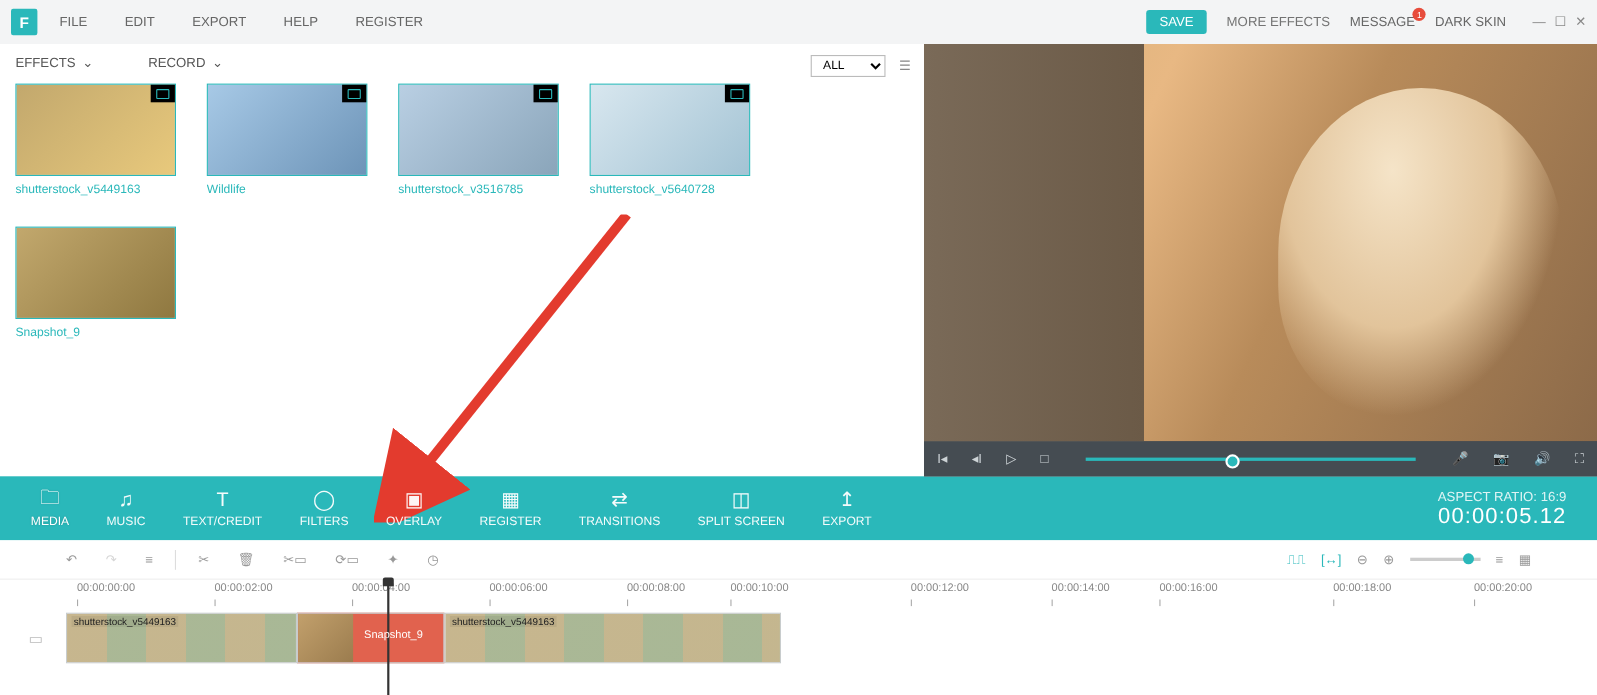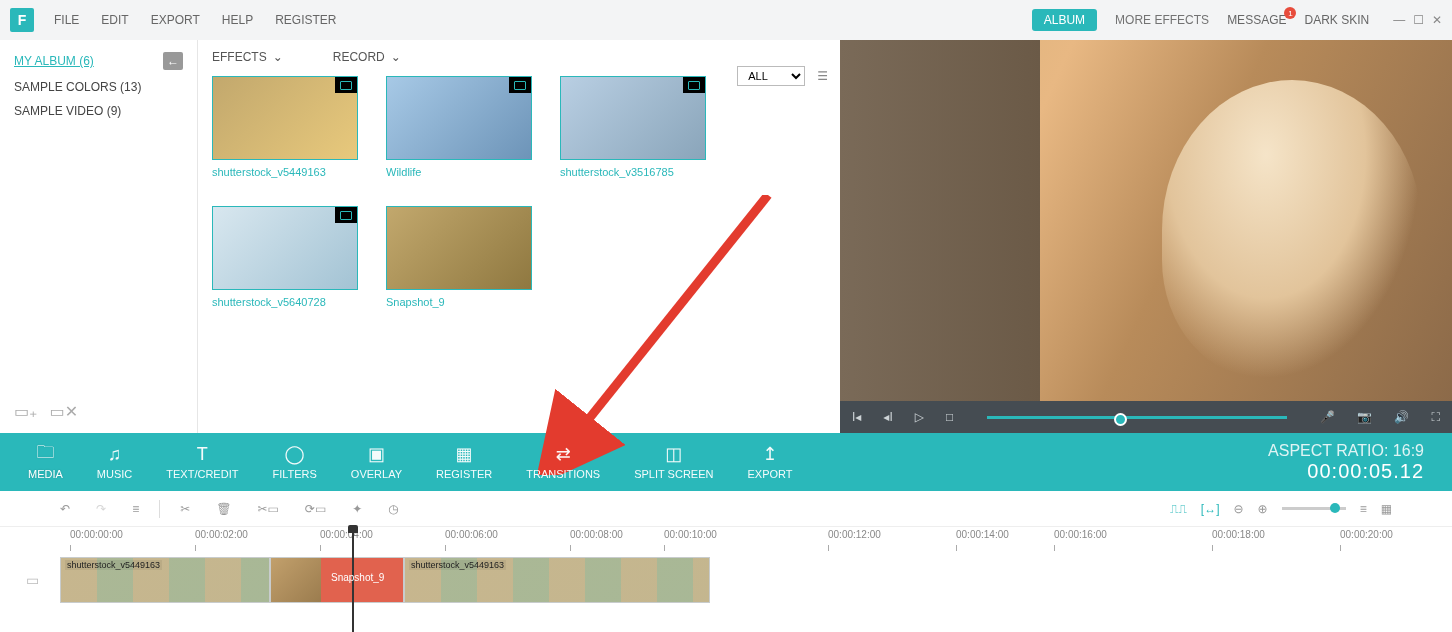--- a/index.html
+++ b/index.html
@@ -1,42 +1,42 @@
 <!DOCTYPE html>
 <html><head>
 <meta charset="utf-8">
 <style>
 * { margin: 0; padding: 0; box-sizing: border-box; font-family: Arial, Helvetica, sans-serif; }
 body { width: 1452px; height: 632px; background: #fff; overflow: hidden; position: relative; font-size: 12px; color: #555; }
 
 
 .topbar { height: 40px; background: #f3f4f5; display: flex; align-items: center; padding: 0 10px; gap: 6px; }
 .logo { width: 24px; height: 24px; background: #2ab8ba; color: #fff; display: flex; align-items: center; justify-content: center; font-weight: bold; border-radius: 2px; font-size: 14px; }
-.menu { display: flex; gap: 22px; margin-left: 14px; text-align: center; }
+.menu { display: flex; gap: 34px; margin-left: 14px; text-align: center; }
 .menu span { font-size: 12px; color: #666; cursor: pointer; }
 .topbar-right { margin-left: auto; display: flex; align-items: center; gap: 18px; }
 .save-btn { background: #2ab8ba; color: #fff; padding: 4px 12px; border-radius: 3px; font-size: 12px; cursor: pointer; }
 .msg-wrap { position: relative; color:#666; cursor:pointer; }
 .badge { position: absolute; top: -6px; right: -10px; width: 12px; height: 12px; background: #e74c3c; color: #fff; border-radius: 50%; font-size: 8px; display: flex; align-items: center; justify-content: center; }
 .win-controls { display:flex; gap:8px; margin-left:6px; color:#888; }
 
 
 .content { display: flex; height: 393px; }
 
 .leftcol { width: 198px; border-right: 1px solid #e6e6e6; padding: 12px 14px; display:flex; flex-direction:column; }
 .leftcol .row { display:flex; align-items:center; justify-content:space-between; margin-bottom:10px; }
 .leftcol a { color: #2ab8ba; font-size: 12px; text-decoration: underline; }
 .leftcol .entry { font-size:12px; color:#444; margin-bottom:10px; cursor:pointer; }
 .backbtn { width:20px; height:18px; background:#999; color:#fff; display:flex; align-items:center; justify-content:center; font-size:12px; border-radius:2px; cursor:pointer; }
 .leftcol-bottom { margin-top:auto; display:flex; gap:12px; color:#aaa; font-size:16px; }
 
 .midcol { flex: 1; padding: 10px 14px; position: relative; }
 .mid-top { display:flex; align-items:center; gap:50px; margin-bottom:12px; }
 .mid-top .drop { font-size:12px; color:#555; cursor:pointer; display:flex; align-items:center; gap:6px; }
-.mid-right-top { position:absolute; top:26px; right:12px; display:flex; align-items:center; gap:12px; }
+.mid-right-top { position:absolute; top:10px; right:12px; display:flex; align-items:center; gap:12px; }
 .filter-sel { border:1px solid #bbb; font-size:11px; padding:2px 20px 2px 6px; background:#fff; }
 
 .thumb-grid { display:flex; flex-wrap:wrap; gap:28px 28px; }
 .thumb { width:146px; }
 .thumb .img { width:146px; height:84px; background:linear-gradient(135deg,#b8a074,#7d8a4c); border:1px solid #2ab8ba; position:relative; }
 .thumb.t2 .img{ background:linear-gradient(135deg,#c2a86d,#e8c97c);}
 .thumb.t3 .img{ background:linear-gradient(135deg,#a7c9e6,#6d94b8);}
 .thumb.t4 .img{ background:linear-gradient(135deg,#b9cfe3,#8aa5ba);}
 .thumb.t5 .img{ background:linear-gradient(135deg,#d8e7ef,#a3c3d4);}
 .thumb.t6 .img{ background:linear-gradient(135deg,#c2a86d,#8f7840);}
@@ -56,21 +56,21 @@
 .slider { flex:1; height:3px; background:#2ab8ba; position:relative; margin:0 12px; }
 .slider::after{ content:''; position:absolute; right:160px; top:-3px; width:9px; height:9px; background:#2ab8ba; border-radius:50%; border:2px solid #fff;}
 .pc-icon { cursor:pointer; font-size:12px; }
 
 
 .toolbar { height: 58px; background:#2ab8ba; display:flex; align-items:center; color:#fff; padding:0 28px; gap:34px; }
 .tool { display:flex; flex-direction:column; align-items:center; gap:4px; font-size:11px; cursor:pointer; opacity:.95;}
 .tool.active{ opacity:1; text-shadow:0 0 2px rgba(0,0,0,.2);}
 .tool .ic{ font-size:18px; height:20px; display:flex; align-items:center; }
 .toolbar-right { margin-left:auto; text-align:right; }
-.toolbar-right .ar{ font-size:16px; opacity:.85; }
+.toolbar-right .ar{ font-size:12px; opacity:.85; }
 .toolbar-right .time{ font-size:20px; font-weight:400; letter-spacing:1px;}
 
 
 .editrow { height:36px; display:flex; align-items:center; padding:0 60px 0 60px; gap:26px; color:#999; border-bottom:1px solid #eee; }
 .editrow .sep{ width:1px; height:18px; background:#ddd; margin:0 -6px;}
 .editrow-right{ margin-left:auto; display:flex; align-items:center; gap:14px; }
 .zoom-slider { width:64px; height:3px; background:#ccc; position:relative; }
 .zoom-slider::after{content:''; position:absolute; right:6px; top:-4px; width:10px; height:10px; background:#2ab8ba; border-radius:50%;}
 
 
@@ -96,49 +96,37 @@
 <div class="topbar">
   <div class="logo">F</div>
   <div class="menu">
     <span>FILE</span>
     <span>EDIT</span>
     <span>EXPORT</span>
     <span>HELP</span>
     <span>REGISTER</span>
   </div>
   <div class="topbar-right">
-    <span class="save-btn">ALBUM</span>
+    <span class="save-btn">SAVE</span>
     <span style="color:#737373;">MORE EFFECTS</span>
     <span class="msg-wrap">
       <span>MESSAGE</span>
       <span class="badge">1</span>
     </span>
     <span style="color:#666;">DARK SKIN</span>
     <div class="win-controls">
       <span>—</span>
       <span>☐</span>
       <span>✕</span>
     </div>
   </div>
 </div>
 
 <div class="content">
 
-  <div class="leftcol">
-    <div class="row">
-      <a>MY ALBUM (6)</a>
-      <span class="backbtn">←</span>
-    </div>
-    <div class="entry">SAMPLE COLORS (13)</div>
-    <div class="entry">SAMPLE VIDEO (9)</div>
-    <div class="leftcol-bottom">
-      <span>▭₊</span>
-      <span>▭✕</span>
-    </div>
-  </div>
 
   <div class="midcol">
     <div class="mid-top">
       <span class="drop">
           <span>EFFECTS</span>
           <span>⌄</span>
         </span>
       <span class="drop">
           <span>RECORD</span>
           <span>⌄</span>

